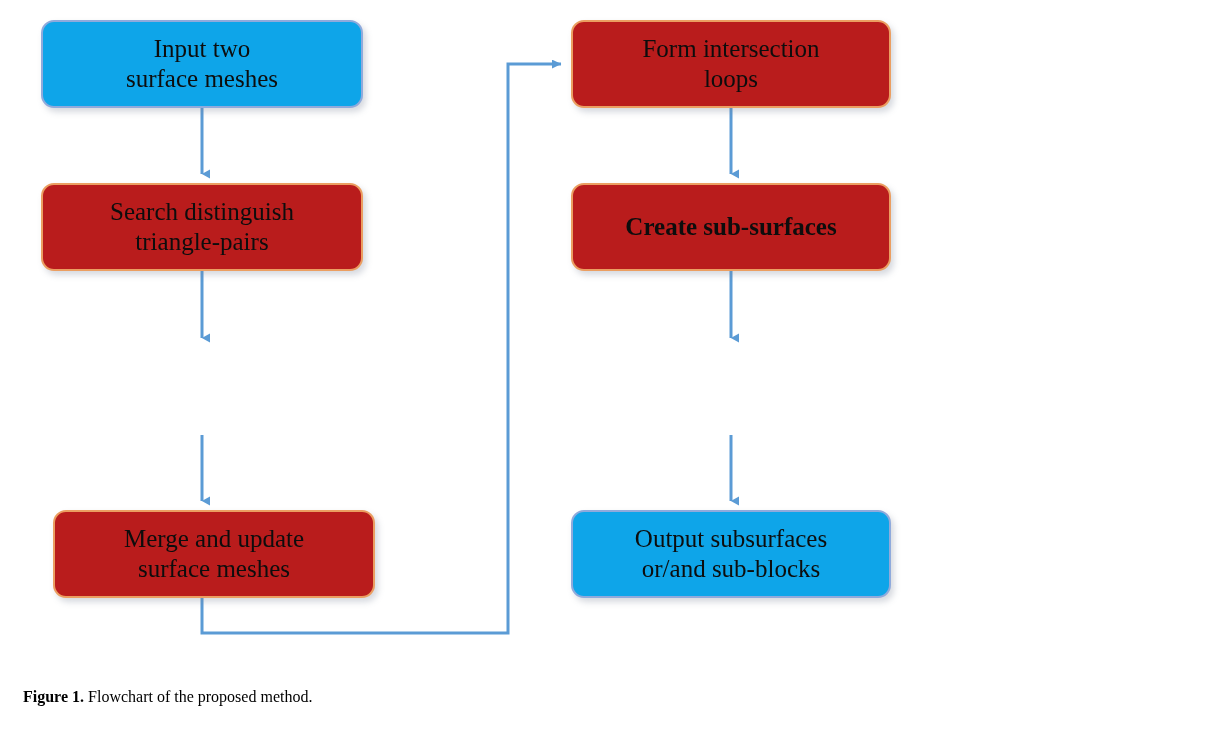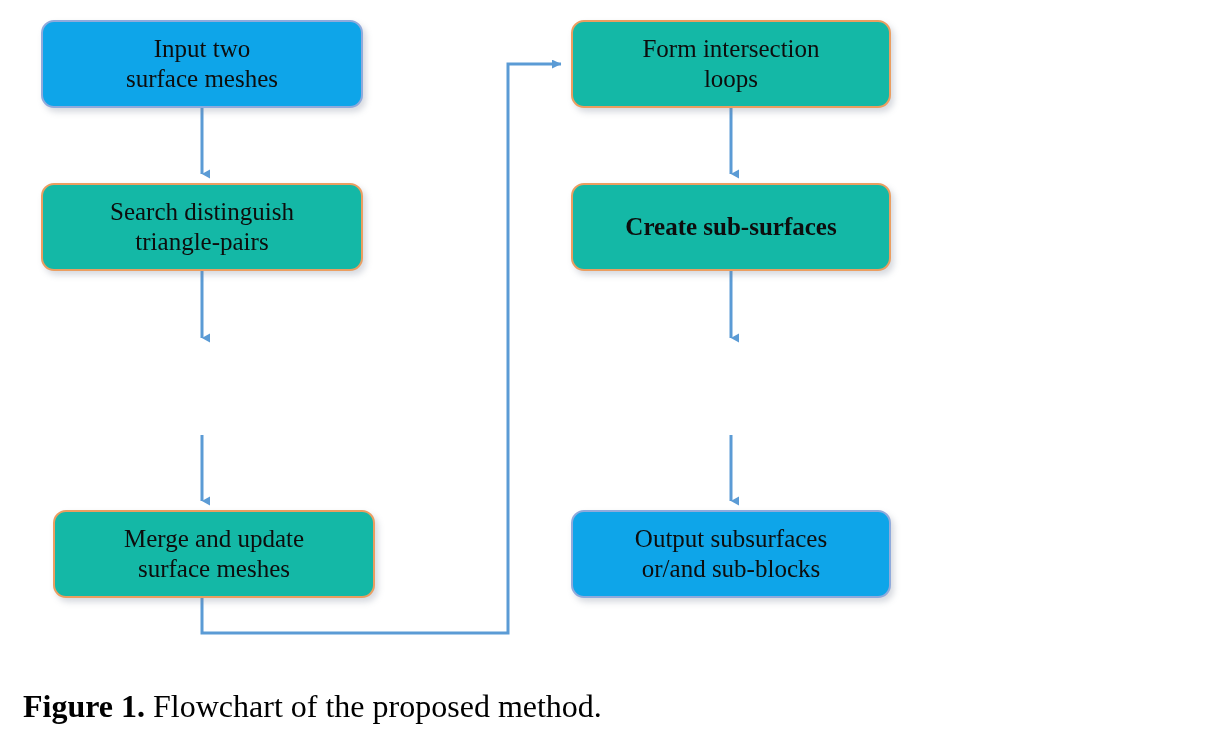--- a/index.html
+++ b/index.html
@@ -49,29 +49,29 @@
   .node-label {
     display: block;
     white-space: pre-line;
   }
 
   .node.blue {
     background: #0ea5e9;
     border-color: #8faadc;
   }
   .node.orange {
-    background: #14b8a6;
+    background: #b91c1c;
     border-color: #eb9e61;
   }
 
   .caption {
     position: absolute;
     left: 23px;
     top: 688px;
-    font-size: 32px;
+    font-size: 16px;
     color: #000000;
     white-space: nowrap;
   }
   .caption b {
     font-weight: bold;
   }
 </style>
 </head>
 <body>
 

